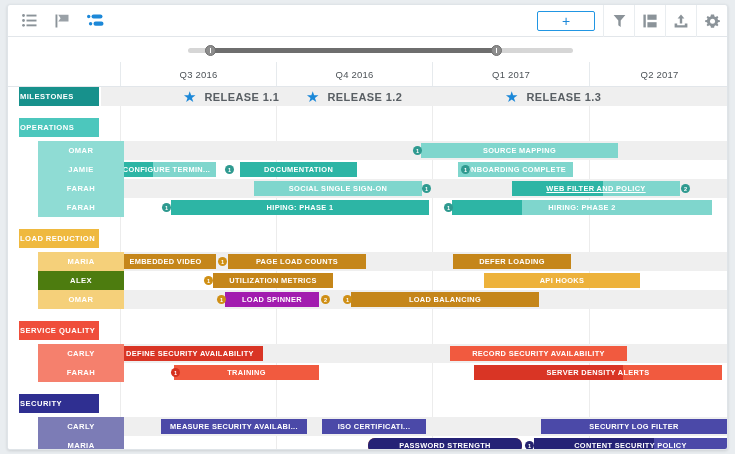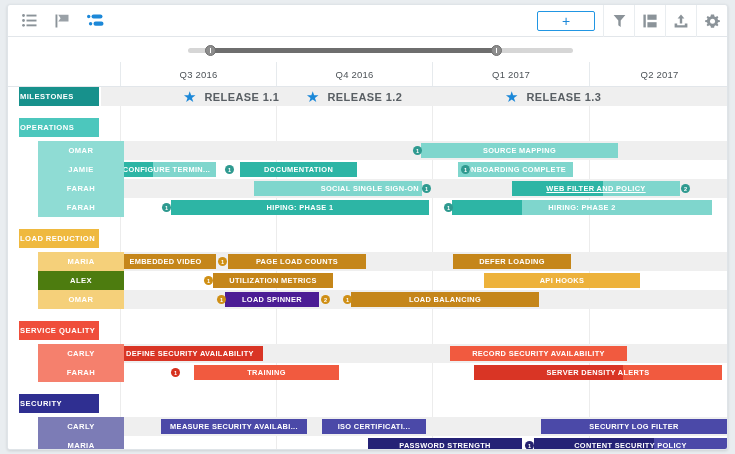--- a/index.html
+++ b/index.html
@@ -336,21 +336,21 @@
           <div class="fill" style="width: 100%; background: rgb(45, 181, 165);"></div>
           <span class="bartext">DOCUMENTATION</span>
         </div>
         <div class="bar" style="left: 357px; width: 115px; background: rgb(127, 214, 205);">
           <span class="bartext">ONBOARDING COMPLETE</span>
         </div>
         <div class="badge" style="left: 124px; background: rgb(47, 154, 144);">1</div>
         <div class="badge" style="left: 360px; background: rgb(47, 154, 144);">1</div>
       </div>
       <div class="row striped" style="top: 92px;">
-        <div class="bar" style="left: 153px; width: 168px; background: rgb(127, 214, 205); justify-content: flex-end;">
+        <div class="bar" style="left: 153px; width: 168px; background: rgb(127, 214, 205);">
           <span class="bartext">SOCIAL SINGLE SIGN-ON</span>
         </div>
         <div class="bar" style="left: 411px; width: 168px; background: rgb(127, 214, 205); text-decoration: underline;">
           <div class="fill" style="width: 54%; background: rgb(45, 181, 165);"></div>
           <span class="bartext">WEB FILTER AND POLICY</span>
         </div>
         <div class="badge" style="left: 321px; background: rgb(47, 154, 144);">1</div>
         <div class="badge" style="left: 580px; background: rgb(47, 154, 144);">2</div>
       </div>
       <div class="row" style="top: 111px;">
@@ -385,21 +385,21 @@
         <div class="bar" style="left: 112px; width: 120px; background: rgb(237, 178, 59);">
           <div class="fill" style="width: 100%; background: rgb(197, 134, 26);"></div>
           <span class="bartext">UTILIZATION METRICS</span>
         </div>
         <div class="bar" style="left: 383px; width: 156px; background: rgb(237, 178, 59);">
           <span class="bartext">API HOOKS</span>
         </div>
         <div class="badge" style="left: 103px; background: rgb(207, 143, 21);">1</div>
       </div>
       <div class="row striped" style="top: 203px;">
-        <div class="bar" style="left: 124px; width: 94px; background: #4c1d95; text-align: center;">
+        <div class="bar" style="left: 124px; width: 94px; background: #a21caf; text-align: center;">
           <span class="bartext">LOAD SPINNER</span>
         </div>
         <div class="bar" style="left: 250px; width: 188px; background: rgb(237, 178, 59);">
           <div class="fill" style="width: 100%; background: rgb(197, 134, 26);"></div>
           <span class="bartext">LOAD BALANCING</span>
         </div>
         <div class="badge" style="left: 116px; background: rgb(207, 143, 21);">1</div>
         <div class="badge" style="left: 220px; background: rgb(207, 143, 21);">2</div>
         <div class="badge" style="left: 242px; background: rgb(207, 143, 21);">1</div>
       </div>
@@ -407,21 +407,21 @@
       <div class="row striped" style="top: 257px;">
         <div class="bar" style="left: 16px; width: 146px; background: rgb(241, 90, 63);">
           <div class="fill" style="width: 100%; background: rgb(217, 53, 37);"></div>
           <span class="bartext">DEFINE SECURITY AVAILABILITY</span>
         </div>
         <div class="bar" style="left: 349px; width: 177px; background: rgb(241, 90, 63);">
           <span class="bartext">RECORD SECURITY AVAILABILITY</span>
         </div>
       </div>
       <div class="row" style="top: 276px;">
-        <div class="bar" style="left: 93px; width: 145px; background: rgb(241, 90, 63);">
+        <div class="bar" style="left: 73px; width: 145px; background: rgb(241, 90, 63);">
           <span class="bartext">TRAINING</span>
         </div>
         <div class="bar" style="left: 373px; width: 248px; background: rgb(241, 90, 63);">
           <div class="fill" style="width: 60%; background: rgb(217, 53, 37);"></div>
           <span class="bartext">SERVER DENSITY ALERTS</span>
         </div>
         <div class="badge" style="left: 70px; background: rgb(214, 50, 31);">1</div>
       </div>
       <div class="row" style="top: 307px;"></div>
       <div class="row striped" style="top: 330px;">
@@ -433,21 +433,21 @@
         </div>
         <div class="bar" style="left: 440px; width: 186px; background: rgb(75, 73, 168);">
           <span class="bartext">SECURITY LOG FILTER</span>
         </div>
       </div>
       <div class="row" style="top: 349px;">
         <div class="bar" style="left: 14px; width: 175px; background: rgb(75, 73, 168); margin-top: 25px;">
           <div class="fill" style="width: 61%; background: rgb(37, 34, 118);"></div>
           <span class="bartext">EMPLOYEE TRAINING</span>
         </div>
-        <div class="bar" style="left: 267px; width: 154px; background: #c2410c;">
+        <div class="bar" style="left: 267px; width: 154px; background: #c2410c; border-radius: 7px;">
           <div class="fill" style="width: 100%; background: rgb(37, 34, 118);"></div>
           <span class="bartext">PASSWORD STRENGTH</span>
         </div>
         <div class="bar" style="left: 433px; width: 193px; background: rgb(75, 73, 168);">
           <div class="fill" style="width: 62%; background: rgb(37, 34, 118);"></div>
           <span class="bartext">CONTENT SECURITY POLICY</span>
         </div>
         <div class="badge" style="left: 424px; background: rgb(37, 34, 111);">1</div>
       </div>
     </div>

